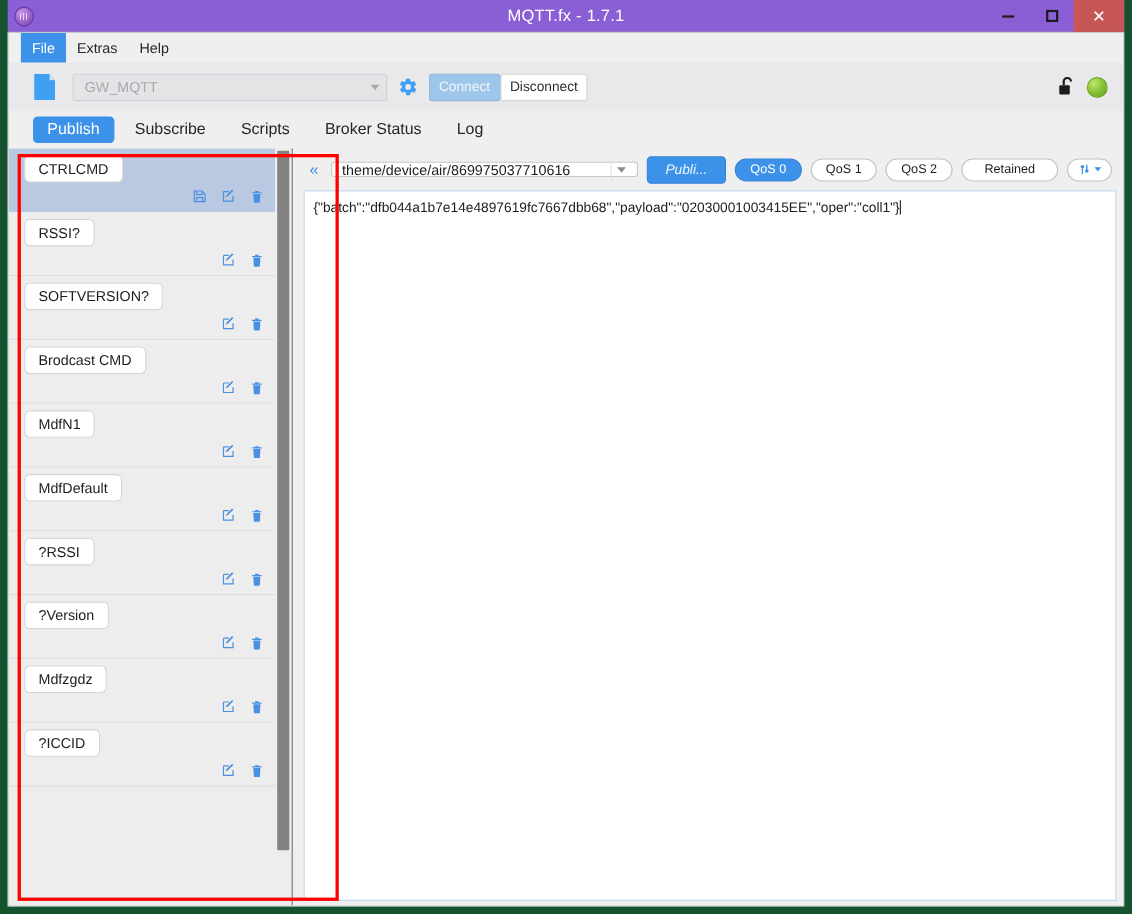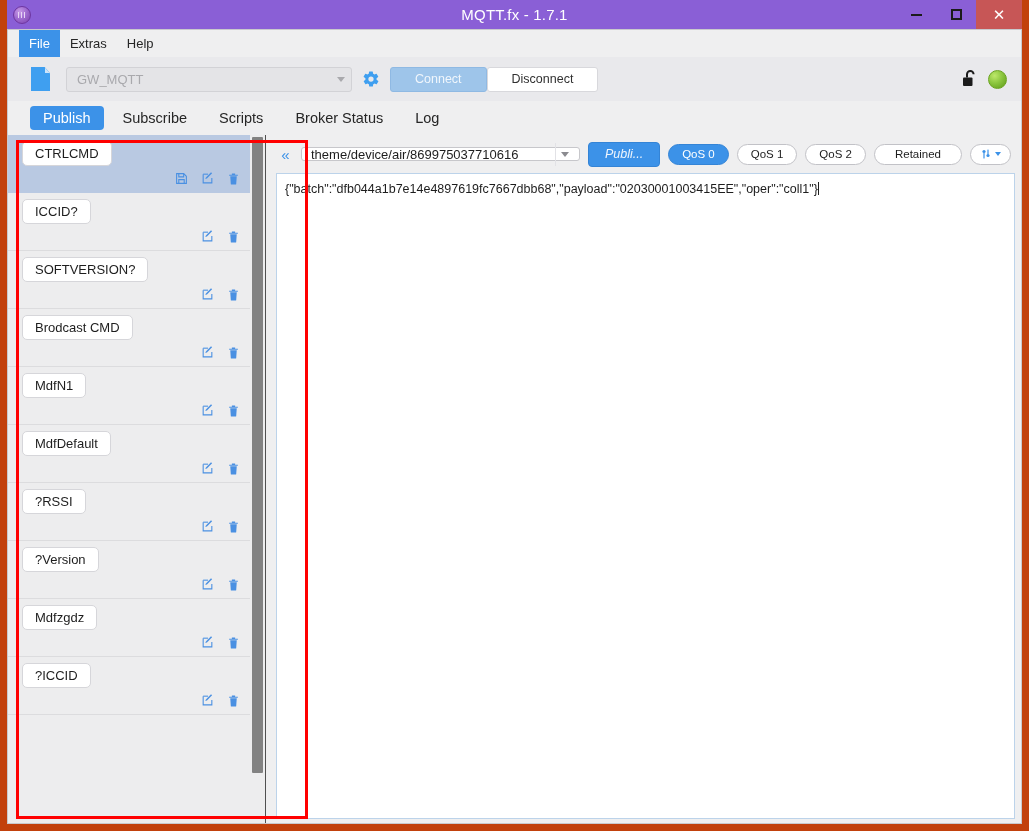--- a/index.html
+++ b/index.html
@@ -7,21 +7,21 @@
     width: 1029px; height: 831px;
     font-family: "Liberation Sans", sans-serif;
     background: #8a5fd6;
     overflow: hidden;
   }
 
   
   #window {
     position: relative;
     width: 1029px; height: 831px;
-    background: #c2410c;
+    background: #14532d;
     padding: 0 7px 7px 7px;
   }
 
   
   #titlebar {
     height: 29px;
     display: flex;
     align-items: center;
     position: relative;
     background: #8a5fd6;
@@ -106,21 +106,21 @@
     width: 0; height: 0;
     border-left: 4px solid transparent; border-right: 4px solid transparent;
     border-top: 5px solid #a9a9ad;
   }
   #gear-icon {
     width: 18px; height: 18px; margin: 0 10px; position: relative;
     flex: 0 0 auto;
   }
   #gear-icon svg { display: block; }
   .tb-btn {
-    height: 25px; padding: 0 24px; border-radius: 3px;
+    height: 25px; padding: 0 8px; border-radius: 3px;
     display: flex; align-items: center; font-size: 12.5px;
     border: 1px solid transparent;
   }
   #connect-btn { background: #9ec5ea; color: #f0f6fc; border-color: #8fb9e3; }
   #disconnect-btn { background: #ffffff; color: #303030; border-color: #d8d8dc; }
   #conn-status { margin-left: auto; display: flex; align-items: center; gap: 9px; }
   #lock-icon { width: 17px; height: 20px; position: relative; }
   #status-led {
     width: 19px; height: 19px; border-radius: 50%;
     background: radial-gradient(circle at 33% 28%, #bde86a 0%, #8cc63f 45%, #5d9a18 100%);
@@ -334,21 +334,21 @@
                 </span>
                 <span class="ico">
                   <svg viewBox="0 0 24 24" width="13" height="14" fill="#4a90e2">
                     <path d="M9 2h6v2h5v2H4V4h5V2z"></path>
                     <path d="M6 7h12l-1 14a1 1 0 0 1-1 1H8a1 1 0 0 1-1-1L6 7z"></path>
                   </svg>
                 </span>
               </div>
             </div>
             <div class="cmd-row">
-              <div class="cmd-chip">ICCID?</div>
+              <div class="cmd-chip">RSSI?</div>
               <div class="cmd-actions">
                 <span class="ico">
                   <svg viewBox="0 0 24 24" width="13" height="13" fill="none" stroke="#4a90e2" stroke-width="2">
                     <path d="M4 4h9"></path>
                     <path d="M4 4v16h16v-9"></path>
                     <path d="M20.5 2.5l-9.5 9.5-3 1 1-3 9.5-9.5z" fill="#4a90e2" stroke="none"></path>
                   </svg>
                 </span>
                 <span class="ico">
                   <svg viewBox="0 0 24 24" width="13" height="14" fill="#4a90e2">

